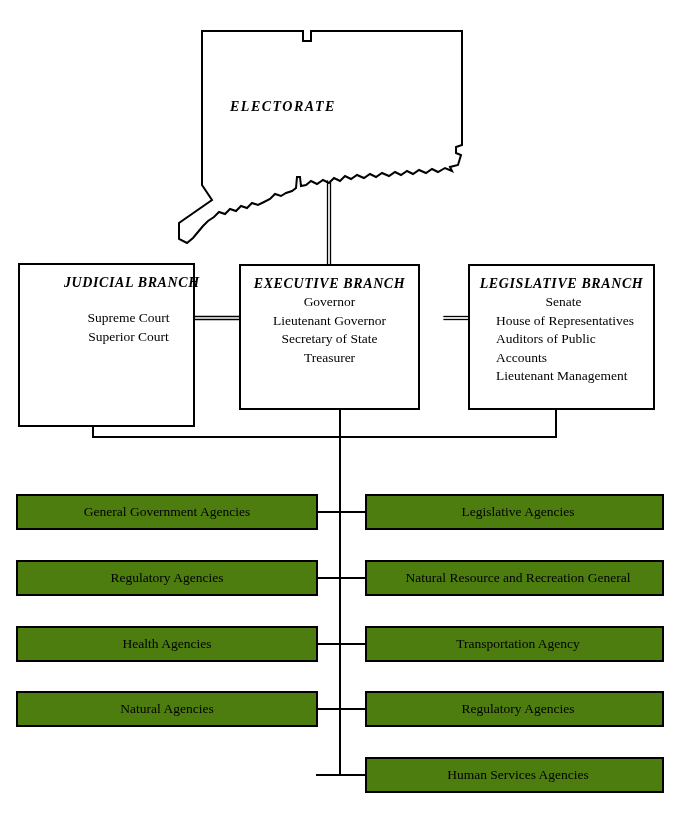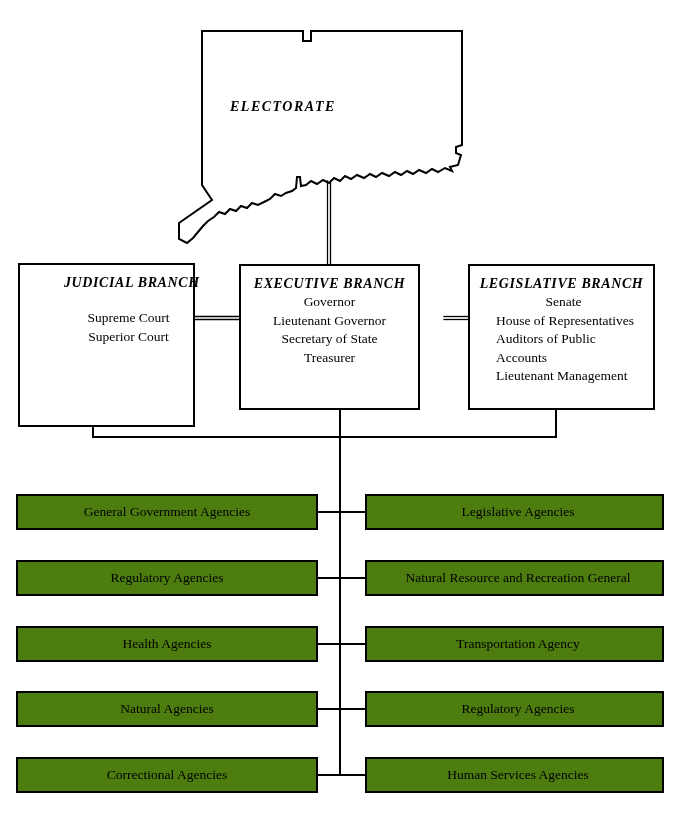--- a/index.html
+++ b/index.html
@@ -154,23 +154,20 @@
   </div>
   <div class="agency colL r2">
     <span>Regulatory Agencies</span>
   </div>
   <div class="agency colL r3">
     <span>Health Agencies</span>
   </div>
   <div class="agency colL r4">
     <span>Natural Agencies</span>
   </div>
-  <div class="agency colL r5">
-    <span>Correctional Agencies</span>
-  </div>
 
   <div class="agency colR r1">
     <span>Legislative Agencies</span>
   </div>
   <div class="agency colR r2">
     <span>Natural Resource and Recreation General</span>
   </div>
   <div class="agency colR r3">
     <span>Transportation Agency</span>
   </div>

